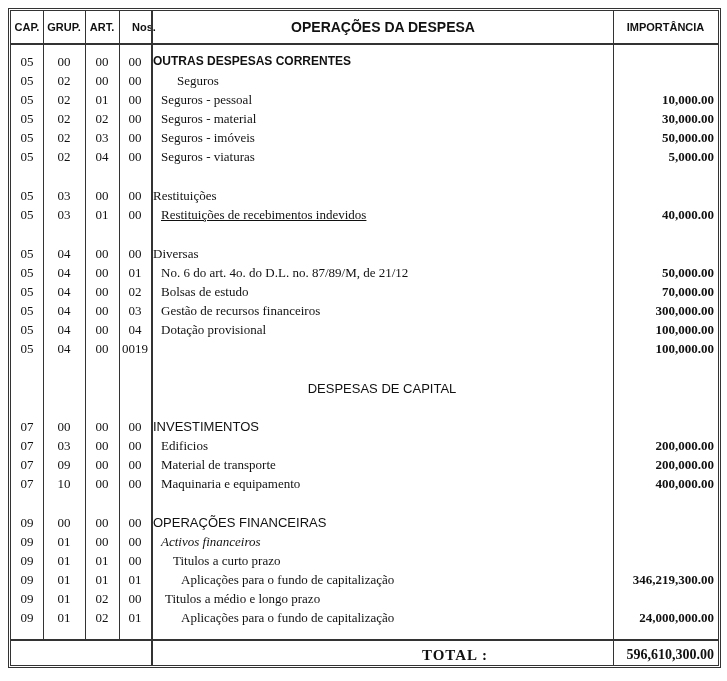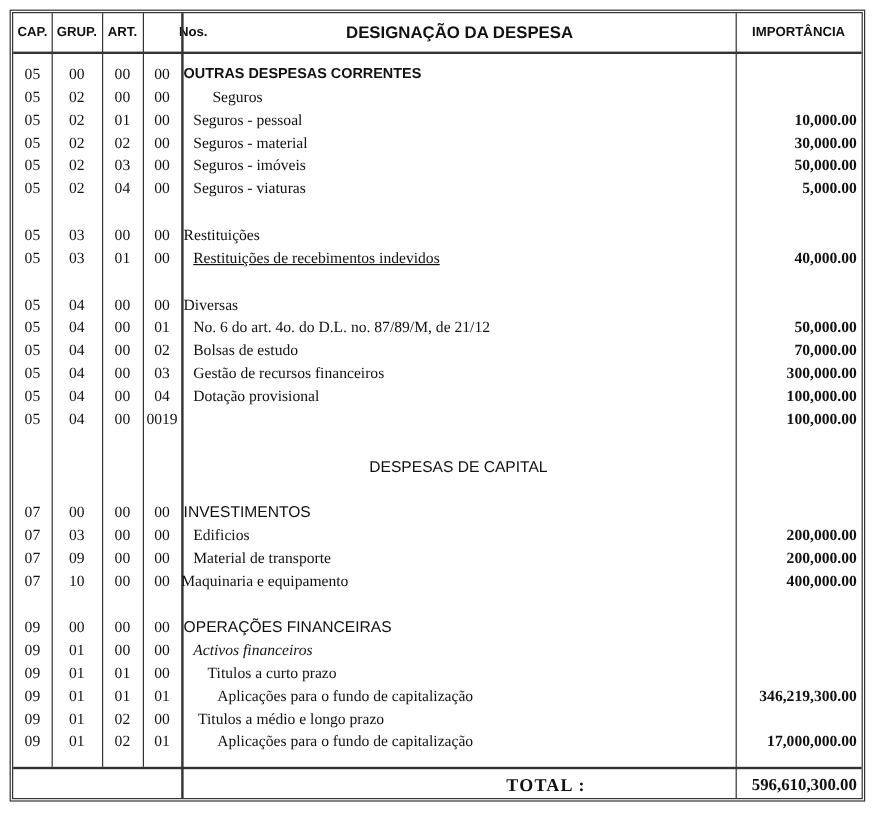--- a/index.html
+++ b/index.html
@@ -22,22 +22,22 @@
 </style>
 </head>
 <body>
 
 <div class="frame">
 
   <div class="header">
     <div class="hcell" style="left:0;width:32px;">CAP.</div>
     <div class="hcell" style="left:32px;width:42px;">GRUP.</div>
     <div class="hcell" style="left:74px;width:34px;">ART.</div>
-    <div class="hcell" style="left:108px;width:50px;padding-left:17px;">Nos.</div>
-    <div class="hcell big" style="left:142px;width:460px;">DESIGNAÇÃO DA DESPESA</div>
+    <div class="hcell" style="left:108px;width:50px;">Nos.</div>
+    <div class="hcell big" style="left:142px;width:460px;">OPERAÇÕES DA DESPESA</div>
     <div class="hcell" style="left:602px;width:105px;">IMPORTÂNCIA</div>
   </div>
   <div class="hline" style="top:32px;width:100%;border-top:2px solid #333;"></div>
 
   <div class="vline" style="left:32px;height:628px;"></div>
   <div class="vline" style="left:74px;height:628px;"></div>
   <div class="vline" style="left:108px;height:628px;"></div>
   <div class="vline" style="left:140px;height:654px;border-left:2px solid #333;"></div>
   <div class="vline" style="left:602px;height:654px;"></div>
 
@@ -177,21 +177,21 @@
         <span class="c" style="left: 74px; width: 34px;">00</span>
         <span class="c" style="left: 108px; width: 32px;">00</span>
         <span class="desc" style="left: 150px;">Material de transporte</span>
         <span class="amt">200,000.00</span>
       </div>
       <div class="row" style="top: 463px;">
         <span class="c" style="left: 0px; width: 32px;">07</span>
         <span class="c" style="left: 32px; width: 42px;">10</span>
         <span class="c" style="left: 74px; width: 34px;">00</span>
         <span class="c" style="left: 108px; width: 32px;">00</span>
-        <span class="desc" style="left: 140px;">Maquinaria e equipamento</span>
+        <span class="desc" style="left: 150px;">Maquinaria e equipamento</span>
         <span class="amt">400,000.00</span>
       </div>
       <div class="row" style="top: 502px;">
         <span class="c" style="left: 0px; width: 32px;">09</span>
         <span class="c" style="left: 32px; width: 42px;">00</span>
         <span class="c" style="left: 74px; width: 34px;">00</span>
         <span class="c" style="left: 108px; width: 32px;">00</span>
         <span class="desc sans" style="left: 142px;">OPERAÇÕES FINANCEIRAS</span>
         <span class="amt"></span>
       </div>
@@ -226,21 +226,21 @@
         <span class="c" style="left: 108px; width: 32px;">00</span>
         <span class="desc" style="left: 154px;">Titulos a médio e longo prazo</span>
         <span class="amt"></span>
       </div>
       <div class="row" style="top: 597px;">
         <span class="c" style="left: 0px; width: 32px;">09</span>
         <span class="c" style="left: 32px; width: 42px;">01</span>
         <span class="c" style="left: 74px; width: 34px;">02</span>
         <span class="c" style="left: 108px; width: 32px;">01</span>
         <span class="desc" style="left: 170px;">Aplicações para o  fundo de capitalização</span>
-        <span class="amt">17,000,000.00</span>
+        <span class="amt">24,000,000.00</span>
       </div>
     </div>
 
   <div class="section" style="top:370px;text-align:center;">DESPESAS DE CAPITAL</div>
 
   <div class="row" style="top:633px;height:22px;line-height:22px;text-align:center;">
     <span class="total-label" style="right:230px;">TOTAL :</span>
     <span class="total-val">596,610,300.00</span>
   </div>
 </div>

